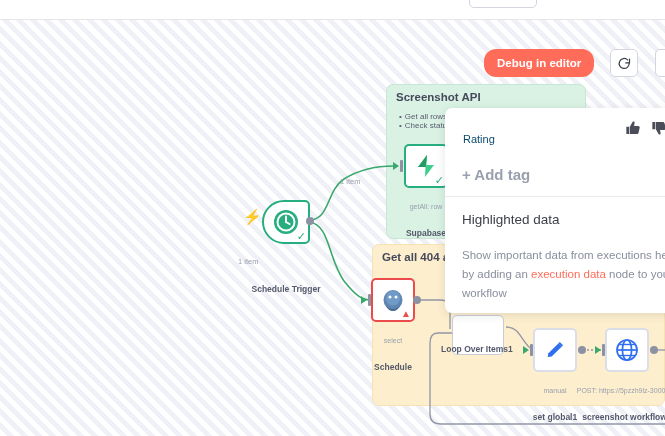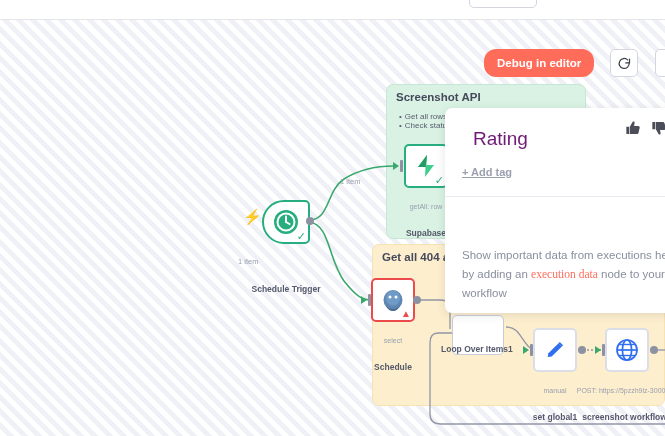--- a/index.html
+++ b/index.html
@@ -238,45 +238,44 @@
     overflow: hidden;
   }
   .panel-row-rating {
     position: absolute;
     left: 0; top: 12px;
     width: 230px; height: 38px;
     display: flex;
     align-items: center;
   }
   .panel-rating-label {
-    margin-left: 28px;
-    font-size: 19px;
-    color: #701a75;
+    margin-left: 18px;
+    font-size: 11px;
+    color: #0c4a6e;
   }
   .rating-icons {
     position: absolute;
     right: 8px; top: 12px;
     display: flex;
     gap: 10px;
     align-items: center;
   }
   .thumb {
     width: 16px; height: 16px;
     fill: #4b4e58;
     cursor: pointer;
     display: block;
   }
   .add-tag {
     position: absolute;
     left: 17px; top: 58px;
-    font-size: 11px;
+    font-size: 15px;
     font-weight: bold;
     color: #9aa0ae;
     cursor: pointer;
-    text-decoration: underline;
   }
   .panel-divider {
     position: absolute;
     left: 0; top: 88px;
     width: 230px; height: 1px;
     background: #e8eaf0;
   }
   .panel-h2 {
     position: absolute;
     left: 17px; top: 104px;
@@ -286,21 +285,20 @@
   .panel-body {
     position: absolute;
     left: 17px; top: 138px;
     width: 225px;
     font-size: 11.5px;
     line-height: 19px;
     color: #8a8f9e;
   }
   .link-exec {
     color: #ff6d5a;
-    font-family: Liberation Serif, serif;
   }
 
   
   .loop-box {
     position: absolute;
     left: 452px; top: 296px;
     width: 52px; height: 40px;
     border: 1px solid #c9ccd8;
     border-radius: 5px;
     background: #ffffff;
@@ -459,20 +457,21 @@
       <svg class="thumb" viewBox="0 0 24 24">
         <path d="M2 3 h4 v11 H2 z"></path>
         <path d="M7 13.5 L11.5 21.5 C13 22.5 14.6 21.6 14.4 20 L13.6 15 H20 C21.4 15 22.3 13.8 22 12.5 L20.4 5.4 C20.1 4 19 3 17.6 3 H7 z"></path>
       </svg>
     </div>
 
     <div class="add-tag">+ Add tag</div>
 
     <div class="panel-divider"></div>
 
+    <div class="panel-h2">Highlighted data</div>
 
     <div class="panel-body">
       <span>Show important data from executions here by adding an </span><span class="link-exec">execution data</span><span> node to your workflow</span>
     </div>
 
   </div>
 
   <div class="top-strip">
     <div class="top-pill"></div>
   </div>

